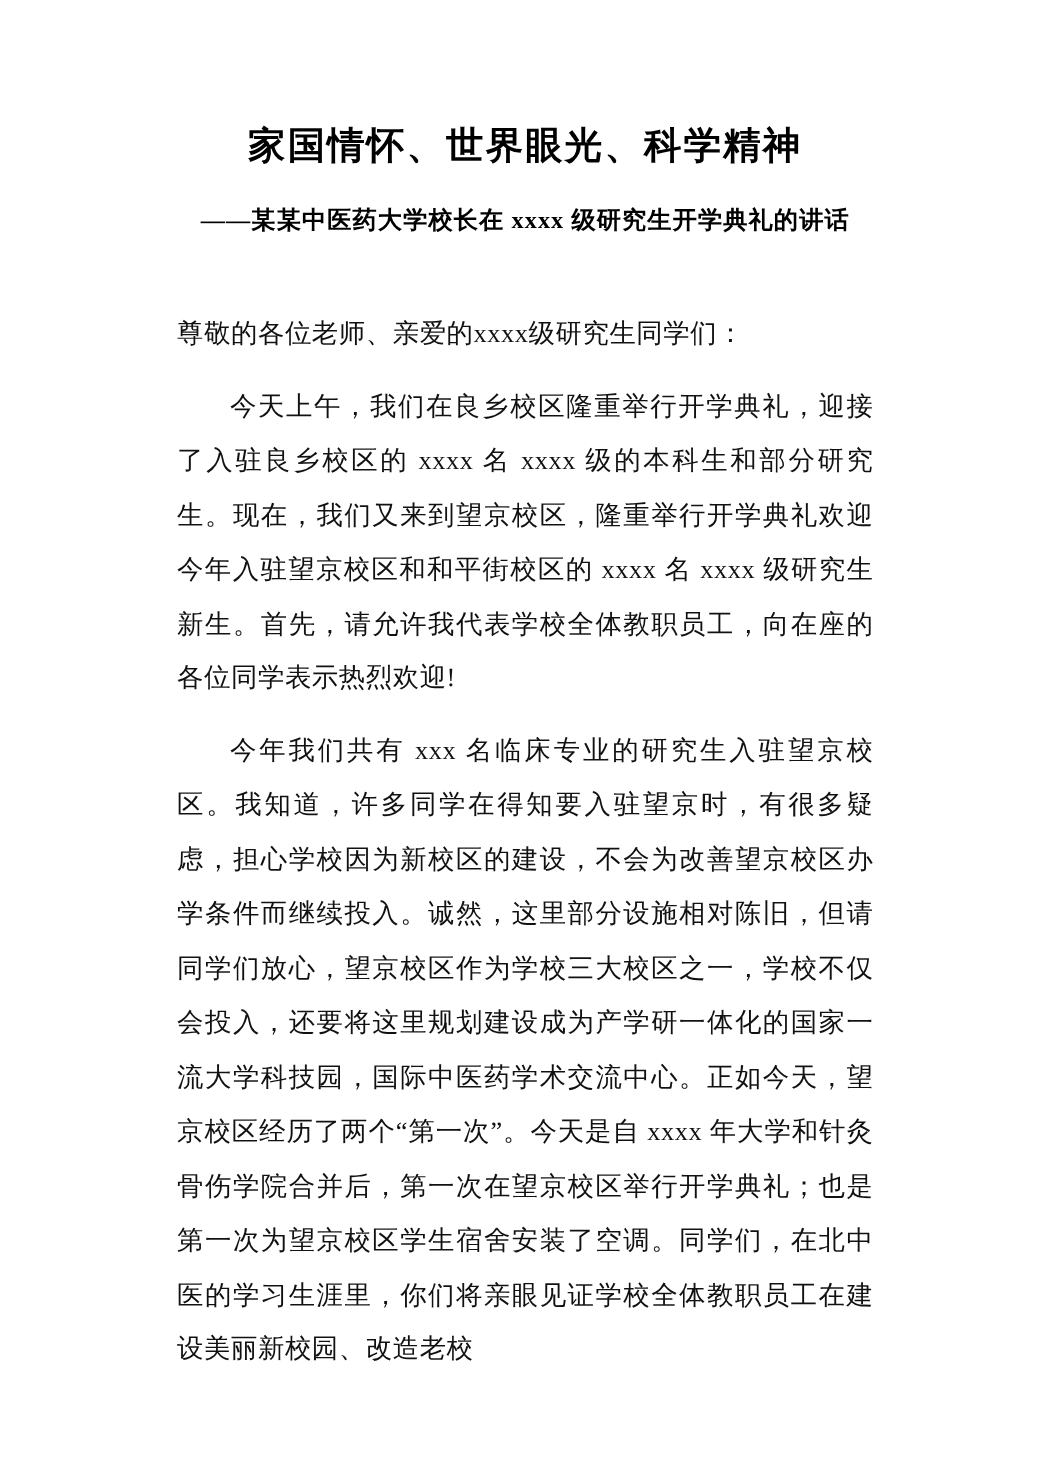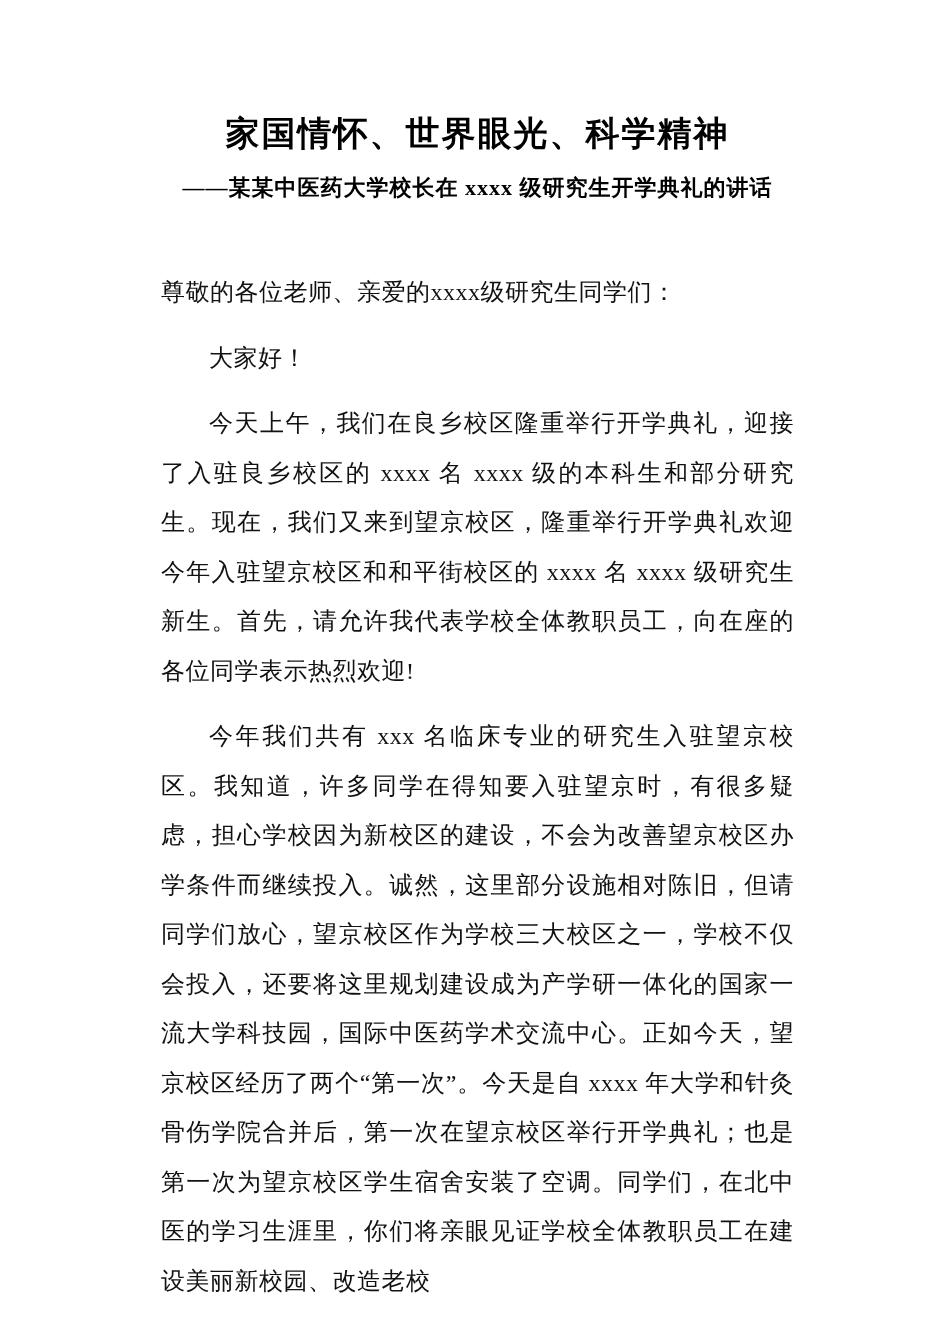--- a/index.html
+++ b/index.html
@@ -19,21 +19,21 @@
   }
   .doc-title {
     font-size: 34px;
     line-height: 44px;
     font-weight: 700;
     text-align: center;
     letter-spacing: 2px;
     color: #000000;
   }
   .doc-subtitle {
-    margin-top: 16px;
+    margin-top: 28px;
     font-size: 22px;
     line-height: 32px;
     font-weight: 700;
     text-align: center;
     letter-spacing: 1px;
     color: #000000;
   }
   .doc-body {
     margin-top: 64px;
     font-size: 24px;
@@ -50,19 +50,18 @@
 
 <div class="page">
   <div class="content">
 
     <h1 class="doc-title">家国情怀、世界眼光、科学精神</h1>
 
     <h2 class="doc-subtitle">——某某中医药大学校长在 xxxx 级研究生开学典礼的讲话</h2>
 
     <div class="doc-body">
       <p>尊敬的各位老师、亲爱的xxxx级研究生同学们：</p>
-      <p class="indent">大家好！</p>
       <p class="indent">今天上午，我们在良乡校区隆重举行开学典礼，迎接了入驻良乡校区的 xxxx 名 xxxx 级的本科生和部分研究生。现在，我们又来到望京校区，隆重举行开学典礼欢迎今年入驻望京校区和和平街校区的 xxxx 名 xxxx 级研究生新生。首先，请允许我代表学校全体教职员工，向在座的各位同学表示热烈欢迎!</p>
       <p class="indent">今年我们共有 xxx 名临床专业的研究生入驻望京校区。我知道，许多同学在得知要入驻望京时，有很多疑虑，担心学校因为新校区的建设，不会为改善望京校区办学条件而继续投入。诚然，这里部分设施相对陈旧，但请同学们放心，望京校区作为学校三大校区之一，学校不仅会投入，还要将这里规划建设成为产学研一体化的国家一流大学科技园，国际中医药学术交流中心。正如今天，望京校区经历了两个“第一次”。今天是自 xxxx 年大学和针灸骨伤学院合并后，第一次在望京校区举行开学典礼；也是第一次为望京校区学生宿舍安装了空调。同学们，在北中医的学习生涯里，你们将亲眼见证学校全体教职员工在建设美丽新校园、改造老校</p>
     </div>
 
   </div>
 </div>
 
 </body></html>

